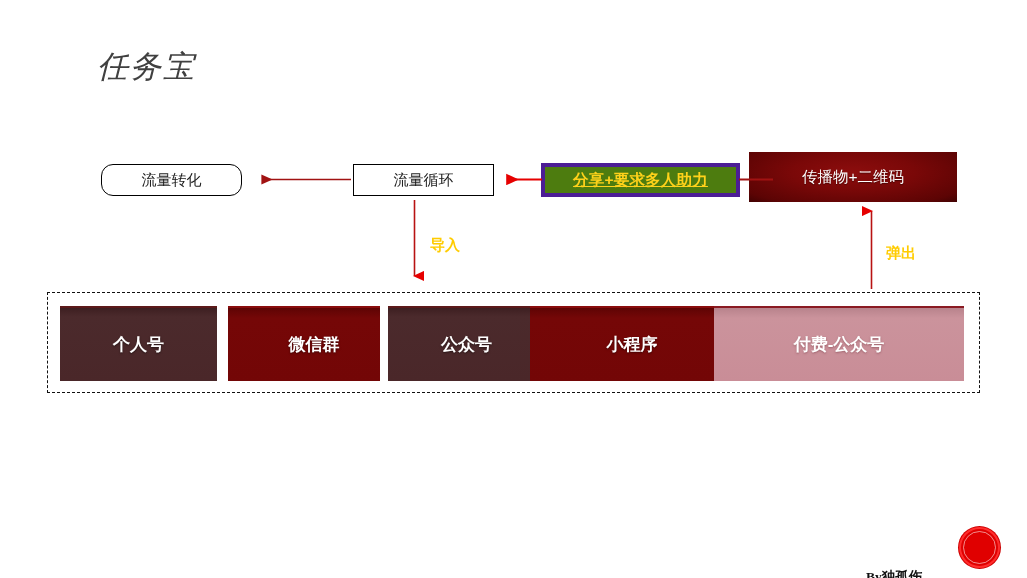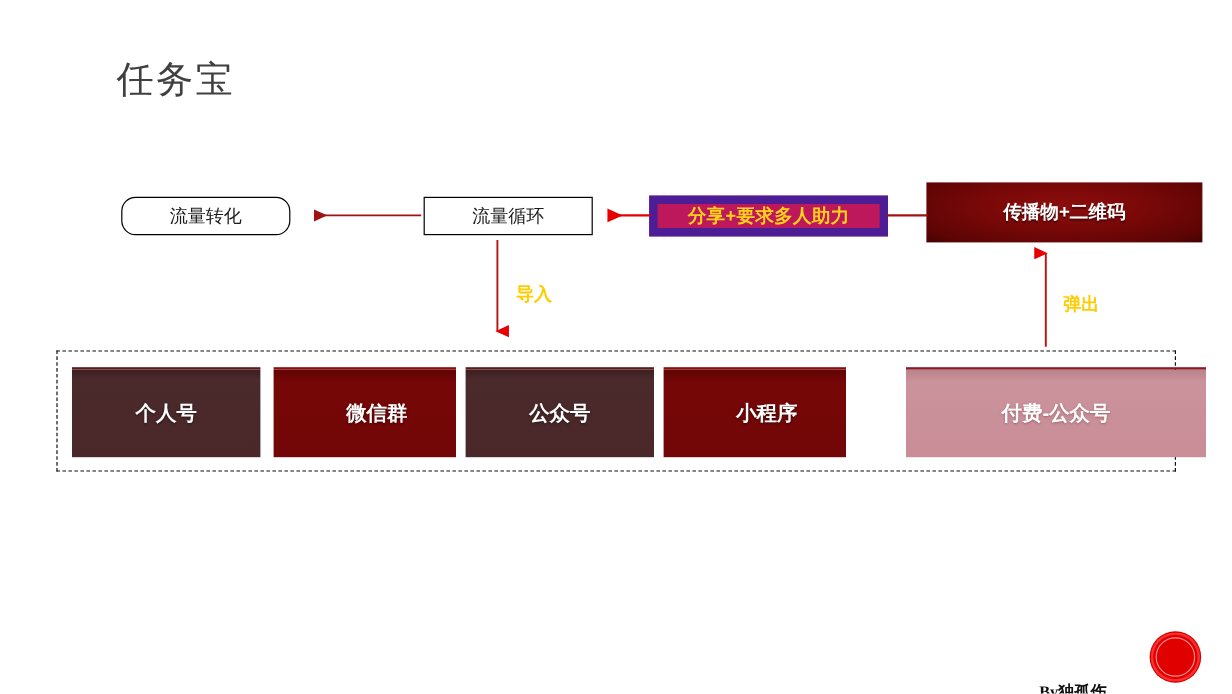--- a/index.html
+++ b/index.html
@@ -19,20 +19,21 @@
   .slide-title {
     position: absolute;
     left: 97px;
     top: 48px;
     font-family: "Liberation Serif", "DejaVu Serif", serif;
     font-size: 31px;
     color: #404040;
     letter-spacing: 2px;
     line-height: 1.2;
     white-space: nowrap;
+    font-style: italic;
   }
 
   
   .flow-box {
     position: absolute;
     box-sizing: border-box;
     display: flex;
     align-items: center;
     justify-content: center;
     white-space: nowrap;
@@ -60,36 +61,37 @@
     width: 141px;
     height: 32px;
     text-align: right;
   }
 
   #box-share {
     left: 541px;
     top: 163px;
     width: 199px;
     height: 34px;
-    background: #be185d;
-    border: 7px solid #4c1d95;
+    background: #4d7c0f;
+    border: 4px solid #4c1d95;
     color: #ffd21a;
     font-weight: bold;
     font-size: 15.5px;
     letter-spacing: 0.2px;
+    text-decoration: underline;
   }
 
   #box-material {
-    left: 772px;
+    left: 749px;
     top: 152px;
-    width: 230px;
+    width: 208px;
     height: 50px;
     background: radial-gradient(ellipse at 50% 40%, #8c0d0d 0%, #7a0808 42%, #5c0404 85%, #420202 100%);
     color: #ffffff;
-    font-weight: bold;
+    font-weight: normal;
     font-size: 15.5px;
     text-shadow: 0 1px 1px rgba(0,0,0,0.45);
   }
 
   
   .arrow-svg {
     position: absolute;
     overflow: visible;
   }
 
@@ -138,27 +140,26 @@
   .tone-b {
     background: linear-gradient(180deg, #5e0404 0%, #750707 14%, #730606 100%);
     border-top: 2px solid #8a0d0d;
     padding-left: 20px;
   }
   .tone-c {
     background: linear-gradient(180deg, #b8838c 0%, #cb939c 14%, #c98d97 100%);
     border-top: 2px solid #8a1a22;
     color: #ffffff;
     text-shadow: 0 1px 2px rgba(120,60,70,0.55);
-    margin-left: 41px;
   }
 
   #ch-personal { left: 60px;  width: 157px; }
   #ch-group    { left: 228px; width: 152px; }
   #ch-official { left: 388px; width: 157px; }
-  #ch-mini     { left: 553px; width: 152px; }
+  #ch-mini     { left: 530px; width: 184px; }
   #ch-paid     { left: 714px; width: 250px; }
 
   
   #footer-credit {
     position: absolute;
     left: 866px;
     top: 536px;
     font-size: 13.5px;
     font-weight: bold;
     color: #111111;

